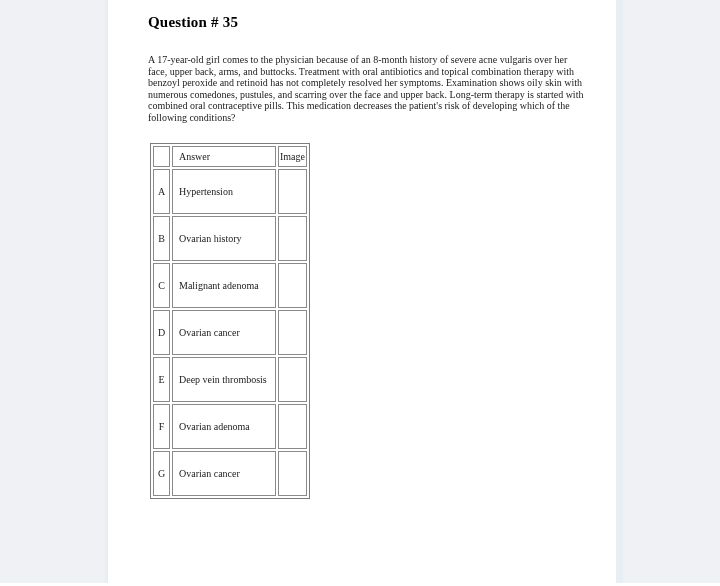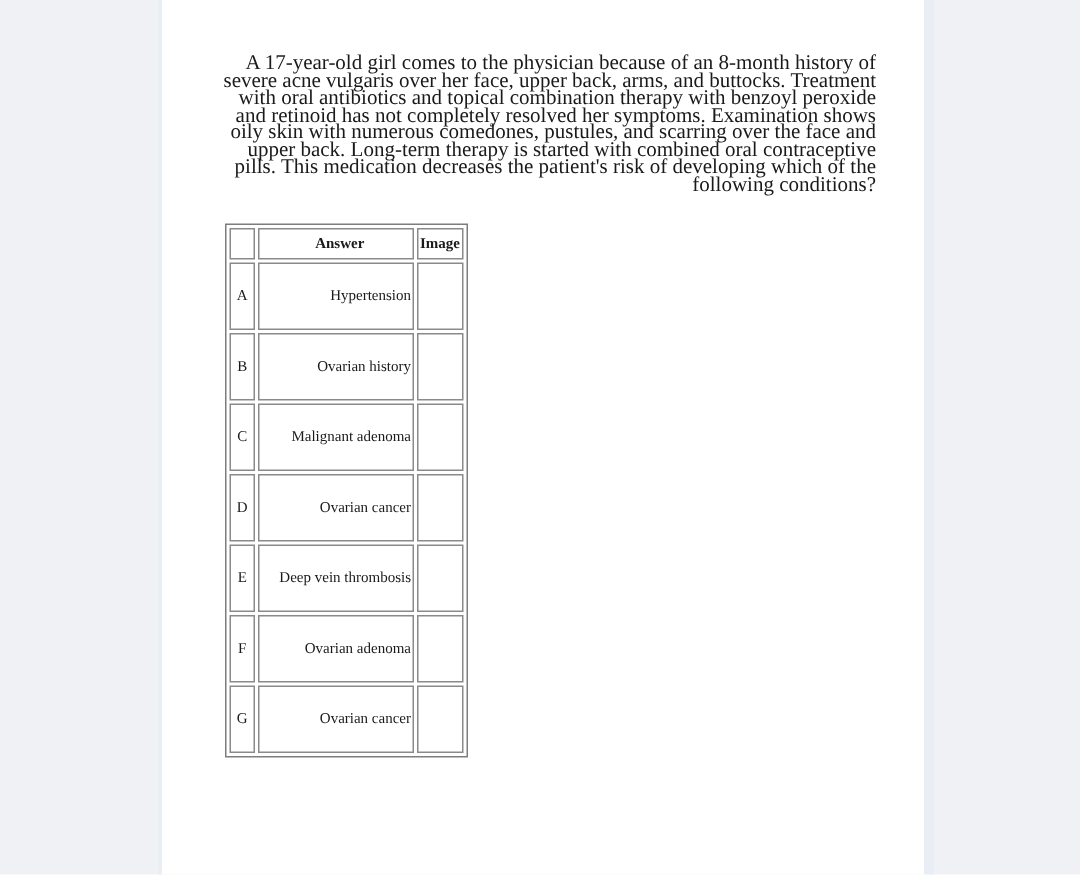--- a/index.html
+++ b/index.html
@@ -32,61 +32,62 @@
   }
   .page-title {
     font-size: 15px;
     font-weight: bold;
     color: #000000;
     letter-spacing: 0.2px;
   }
   .question-text {
     margin-top: 23px;
     width: 436px;
-    font-size: 14px;
+    font-size: 10px;
     line-height: 11.5px;
     color: #1a1a1a;
-    text-align: right;
+    text-align: left;
   }
   table.answer-table {
     margin-top: 20px;
     margin-left: 2px;
     border-collapse: separate;
     border-spacing: 2px;
     border: 1px solid #7d7d7d;
     background: #ffffff;
   }
   .answer-table th, .answer-table td {
     border: 1px solid #8a8a8a;
     font-size: 10px;
     color: #1a1a1a;
     background: #ffffff;
   }
   .answer-table th {
-    font-weight: bold;
+    font-weight: normal;
     height: 21px;
-    text-align: center;
+    text-align: left;
     vertical-align: middle;
   }
   .answer-table tbody td {
     height: 45px;
     vertical-align: middle;
   }
   .col-letter { width: 17px; text-align: center; }
-  .col-answer { width: 104px; padding-left: 6px; text-align: right; }
+  .col-answer { width: 104px; padding-left: 6px; text-align: left; }
   .col-image  { width: 17px; }
 </style>
 </head>
 <body>
 
 <div class="backdrop"></div>
 
 <div class="page">
   <div class="content">
 
+    <div class="page-title">Question # 35</div>
 
     <div class="question-text">A 17-year-old girl comes to the physician because of an 8-month history of severe acne vulgaris over her face, upper back, arms, and buttocks. Treatment with oral antibiotics and topical combination therapy with benzoyl peroxide and retinoid has not completely resolved her symptoms. Examination shows oily skin with numerous comedones, pustules, and scarring over the face and upper back. Long-term therapy is started with combined oral contraceptive pills. This medication decreases the patient's risk of developing which of the following conditions?</div>
 
     <table class="answer-table">
       <thead>
         <tr>
           <th class="col-letter"></th>
           <th class="col-answer">Answer</th>
           <th class="col-image">Image</th>
         </tr>

